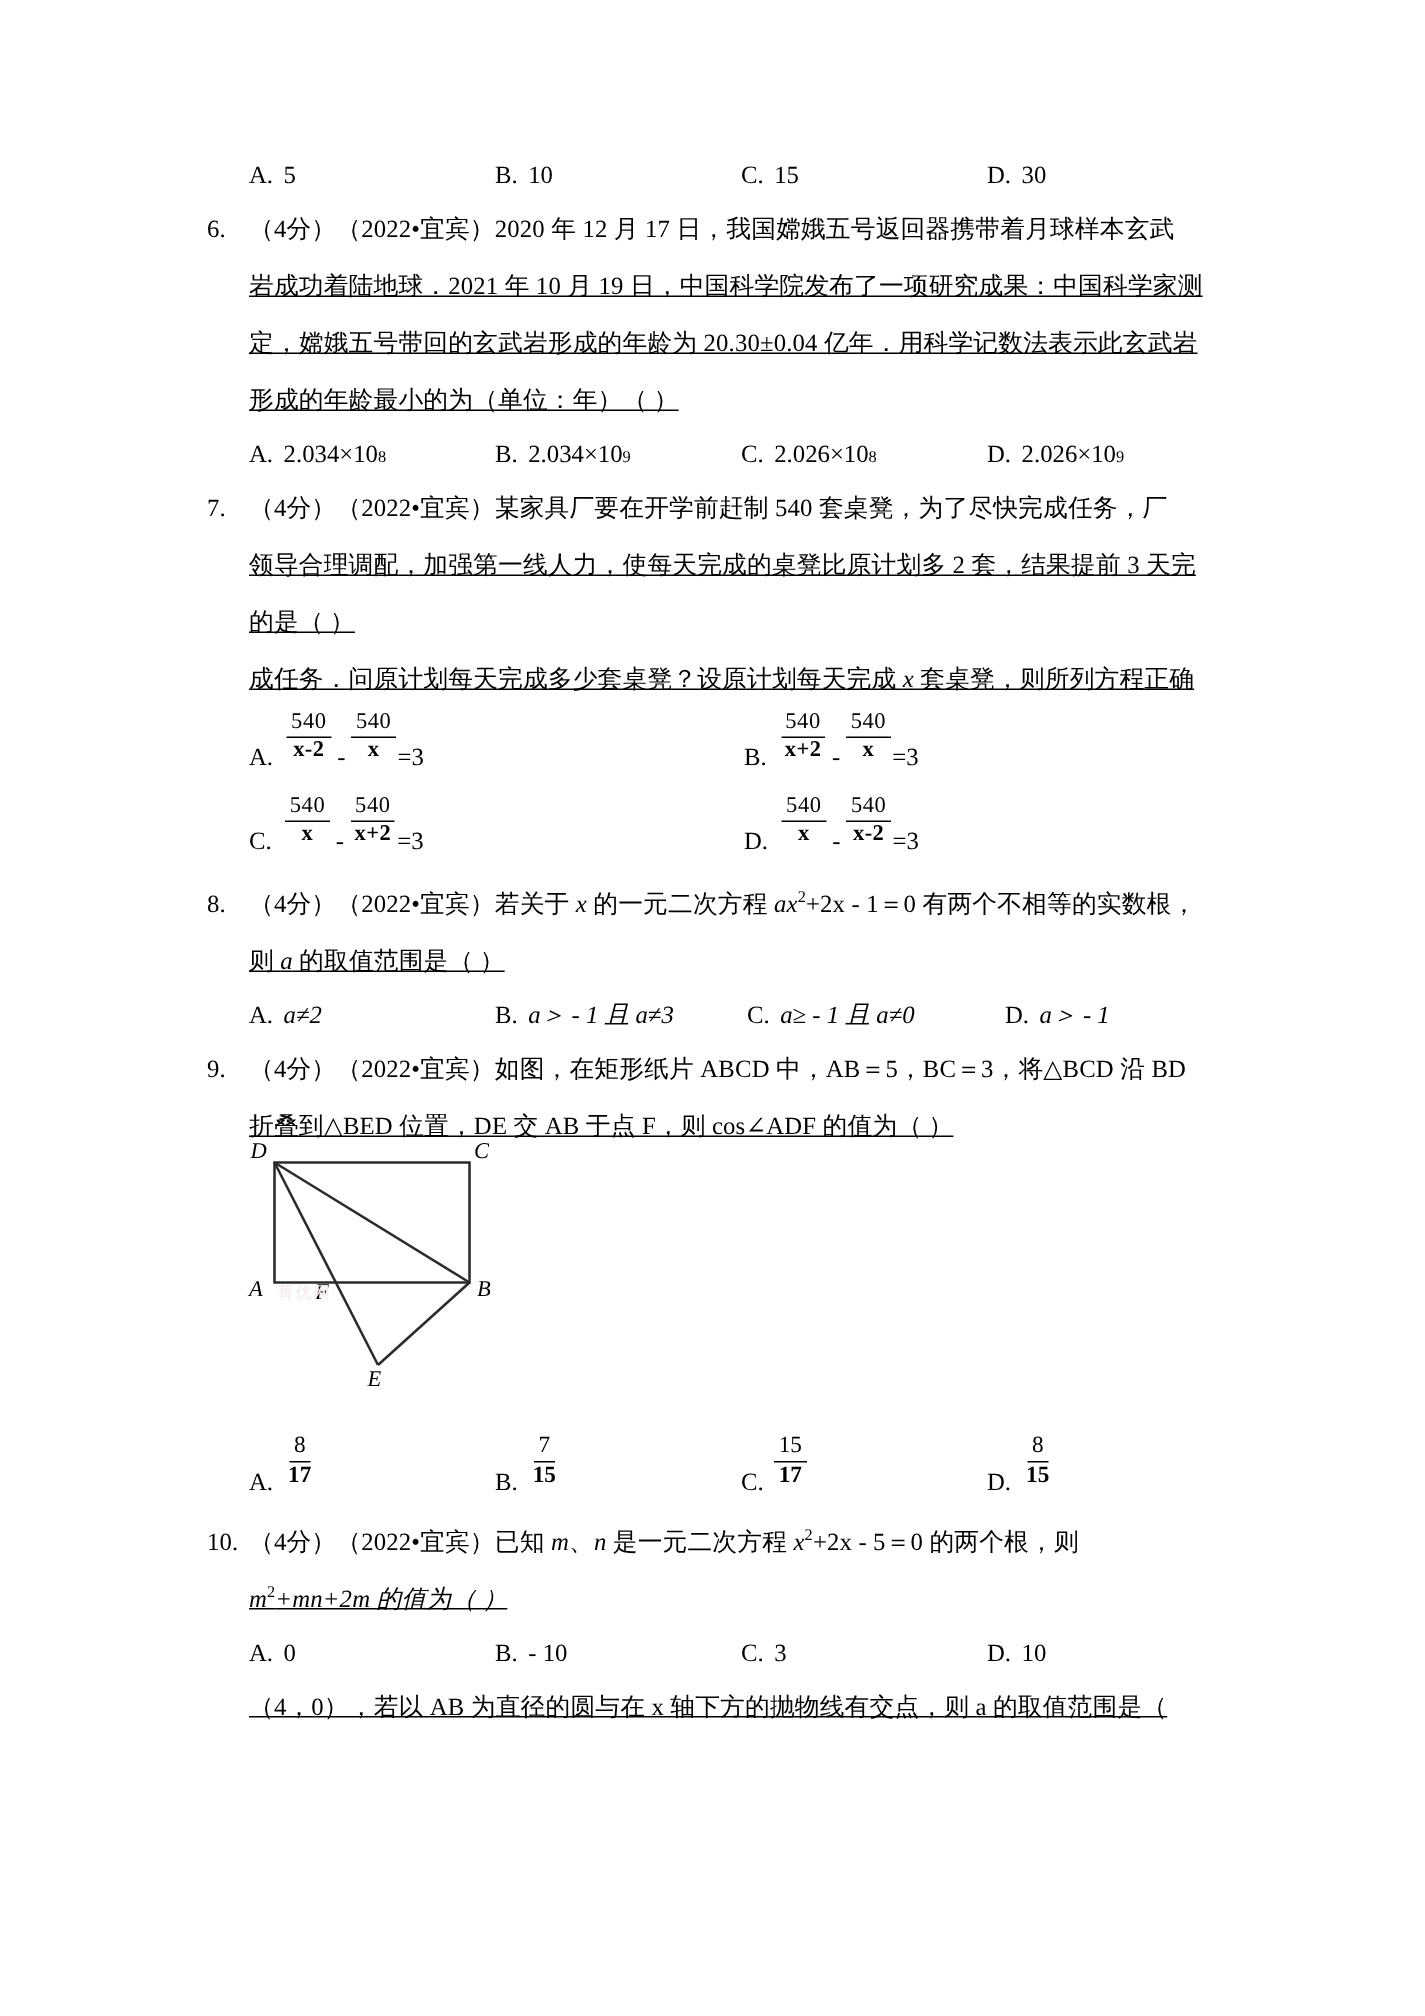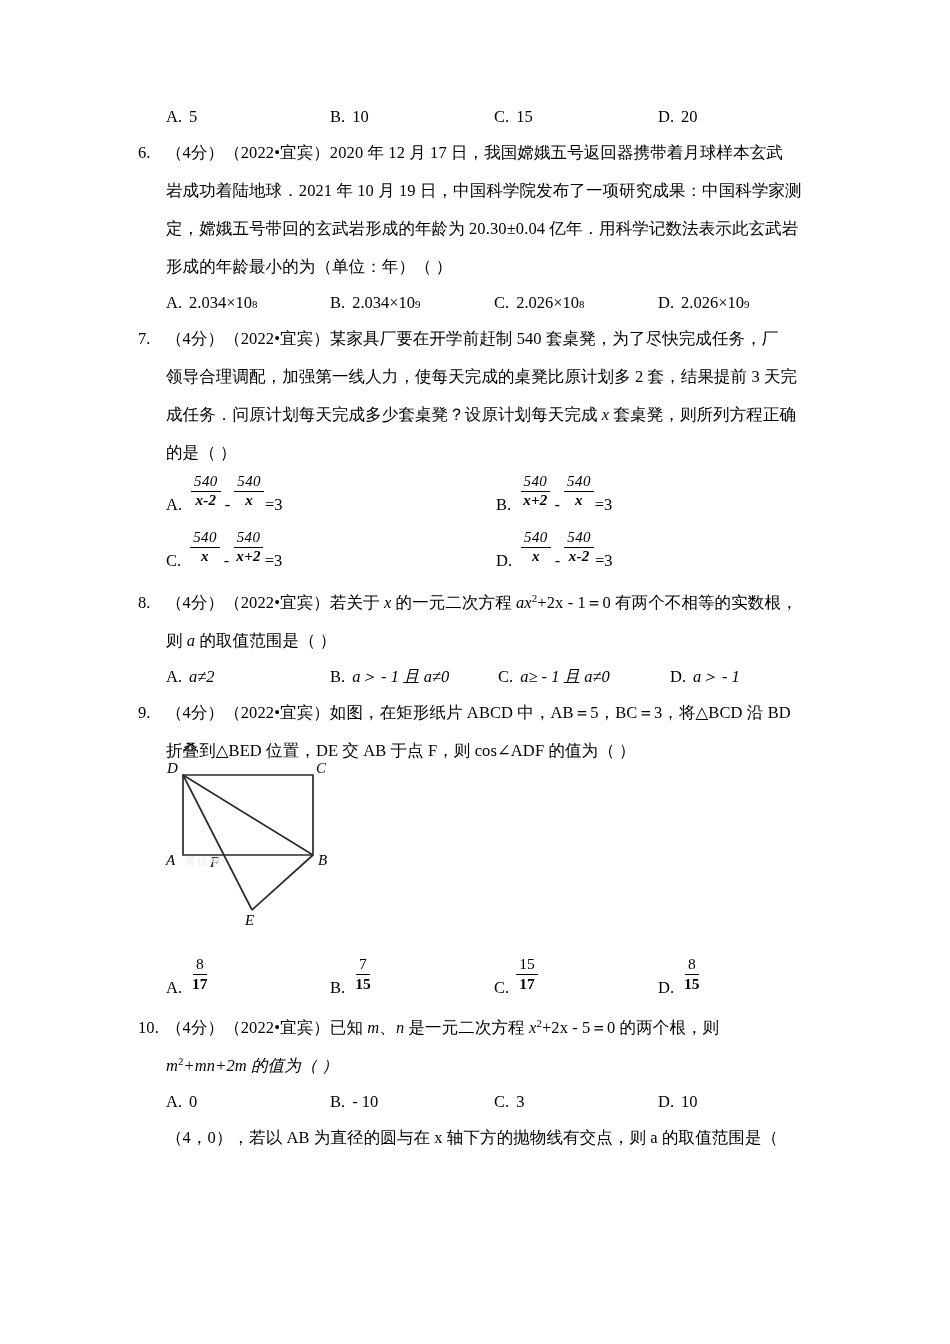--- a/index.html
+++ b/index.html
@@ -31,21 +31,21 @@
 
   
   .qblock { margin: 0 0 0 0; }
 
   .line {
     font-size: 16.5px;
     line-height: 38px;
     white-space: nowrap;
     letter-spacing: 0.1px;
   }
-  .line.indent { padding-left: 28px; }
+  .line.indent { padding-left: 28px; text-decoration: underline; }
 
   .qnum {
     display: inline-block;
     width: 28px;
     text-align: left;
     font-size: 16.5px;
   }
 
   
   .optrow {
@@ -88,21 +88,20 @@
     display: inline-flex;
     flex-direction: column;
     align-items: center;
     font-family: "Liberation Serif", serif;
     font-size: 15px;
     line-height: 1.02;
     vertical-align: middle;
     margin: 0 1px;
     position: relative;
     top: -9px;
-    font-style: italic;
   }
   .frac .num {
     padding: 0 3px 1px 3px;
     border-bottom: 1.4px solid #000;
     letter-spacing: 0.4px;
   }
   .frac .den {
     padding: 1px 3px 0 3px;
     font-weight: 600;
     letter-spacing: 0.3px;
@@ -170,21 +169,21 @@
       <span class="opt">
         <span class="opt-letter">B.</span>
         <span>10</span>
       </span>
       <span class="opt">
         <span class="opt-letter">C.</span>
         <span>15</span>
       </span>
       <span class="opt">
         <span class="opt-letter">D.</span>
-        <span>20</span>
+        <span>30</span>
       </span>
     </div>
 
     <div class="qblock">
       <div class="line">
         <span class="qnum">6.</span><span>（4分）</span><span>（2022•宜宾）</span><span>2020 年 12 月 17 日，我国嫦娥五号返回器携带着月球样本玄武</span>
       </div>
       <div class="line indent">
         <span>岩成功着陆地球．2021 年 10 月 19 日，中国科学院发布了一项研究成果：中国科学家测</span>
       </div>
@@ -219,24 +218,24 @@
     </div>
 
     <div class="qblock">
       <div class="line">
         <span class="qnum">7.</span><span>（4分）</span><span>（2022•宜宾）</span><span>某家具厂要在开学前赶制 540 套桌凳，为了尽快完成任务，厂</span>
       </div>
       <div class="line indent">
         <span>领导合理调配，加强第一线人力，使每天完成的桌凳比原计划多 2 套，结果提前 3 天完</span>
       </div>
       <div class="line indent">
+        <span>的是（      ）</span>
+      </div>
+      <div class="line indent">
         <span>成任务．问原计划每天完成多少套桌凳？设原计划每天完成 </span><span class="it">x</span><span> 套桌凳，则所列方程正确</span>
-      </div>
-      <div class="line indent">
-        <span>的是（      ）</span>
       </div>
 
       <div class="fraceq-row">
         <span class="cell left">
           <span class="letter">A.</span>
           <span class="frac">
             <span class="num">540</span>
             <span class="den">x-2</span>
           </span>
           <span class="op">-</span>
@@ -298,21 +297,21 @@
       <div class="line indent">
         <span>则 </span><span class="it">a</span><span> 的取值范围是（      ）</span>
       </div>
       <div class="optrow q8">
         <span class="opt opt-a">
           <span class="opt-letter">A.</span>
           <span class="it">a≠2</span>
         </span>
         <span class="opt opt-b">
           <span class="opt-letter">B.</span>
-          <span class="it">a＞ - 1 且 a≠0</span>
+          <span class="it">a＞ - 1 且 a≠3</span>
         </span>
         <span class="opt opt-c">
           <span class="opt-letter">C.</span>
           <span class="it">a≥ - 1 且 a≠0</span>
         </span>
         <span class="opt opt-d">
           <span class="opt-letter">D.</span>
           <span class="it">a＞ - 1</span>
         </span>
       </div>

